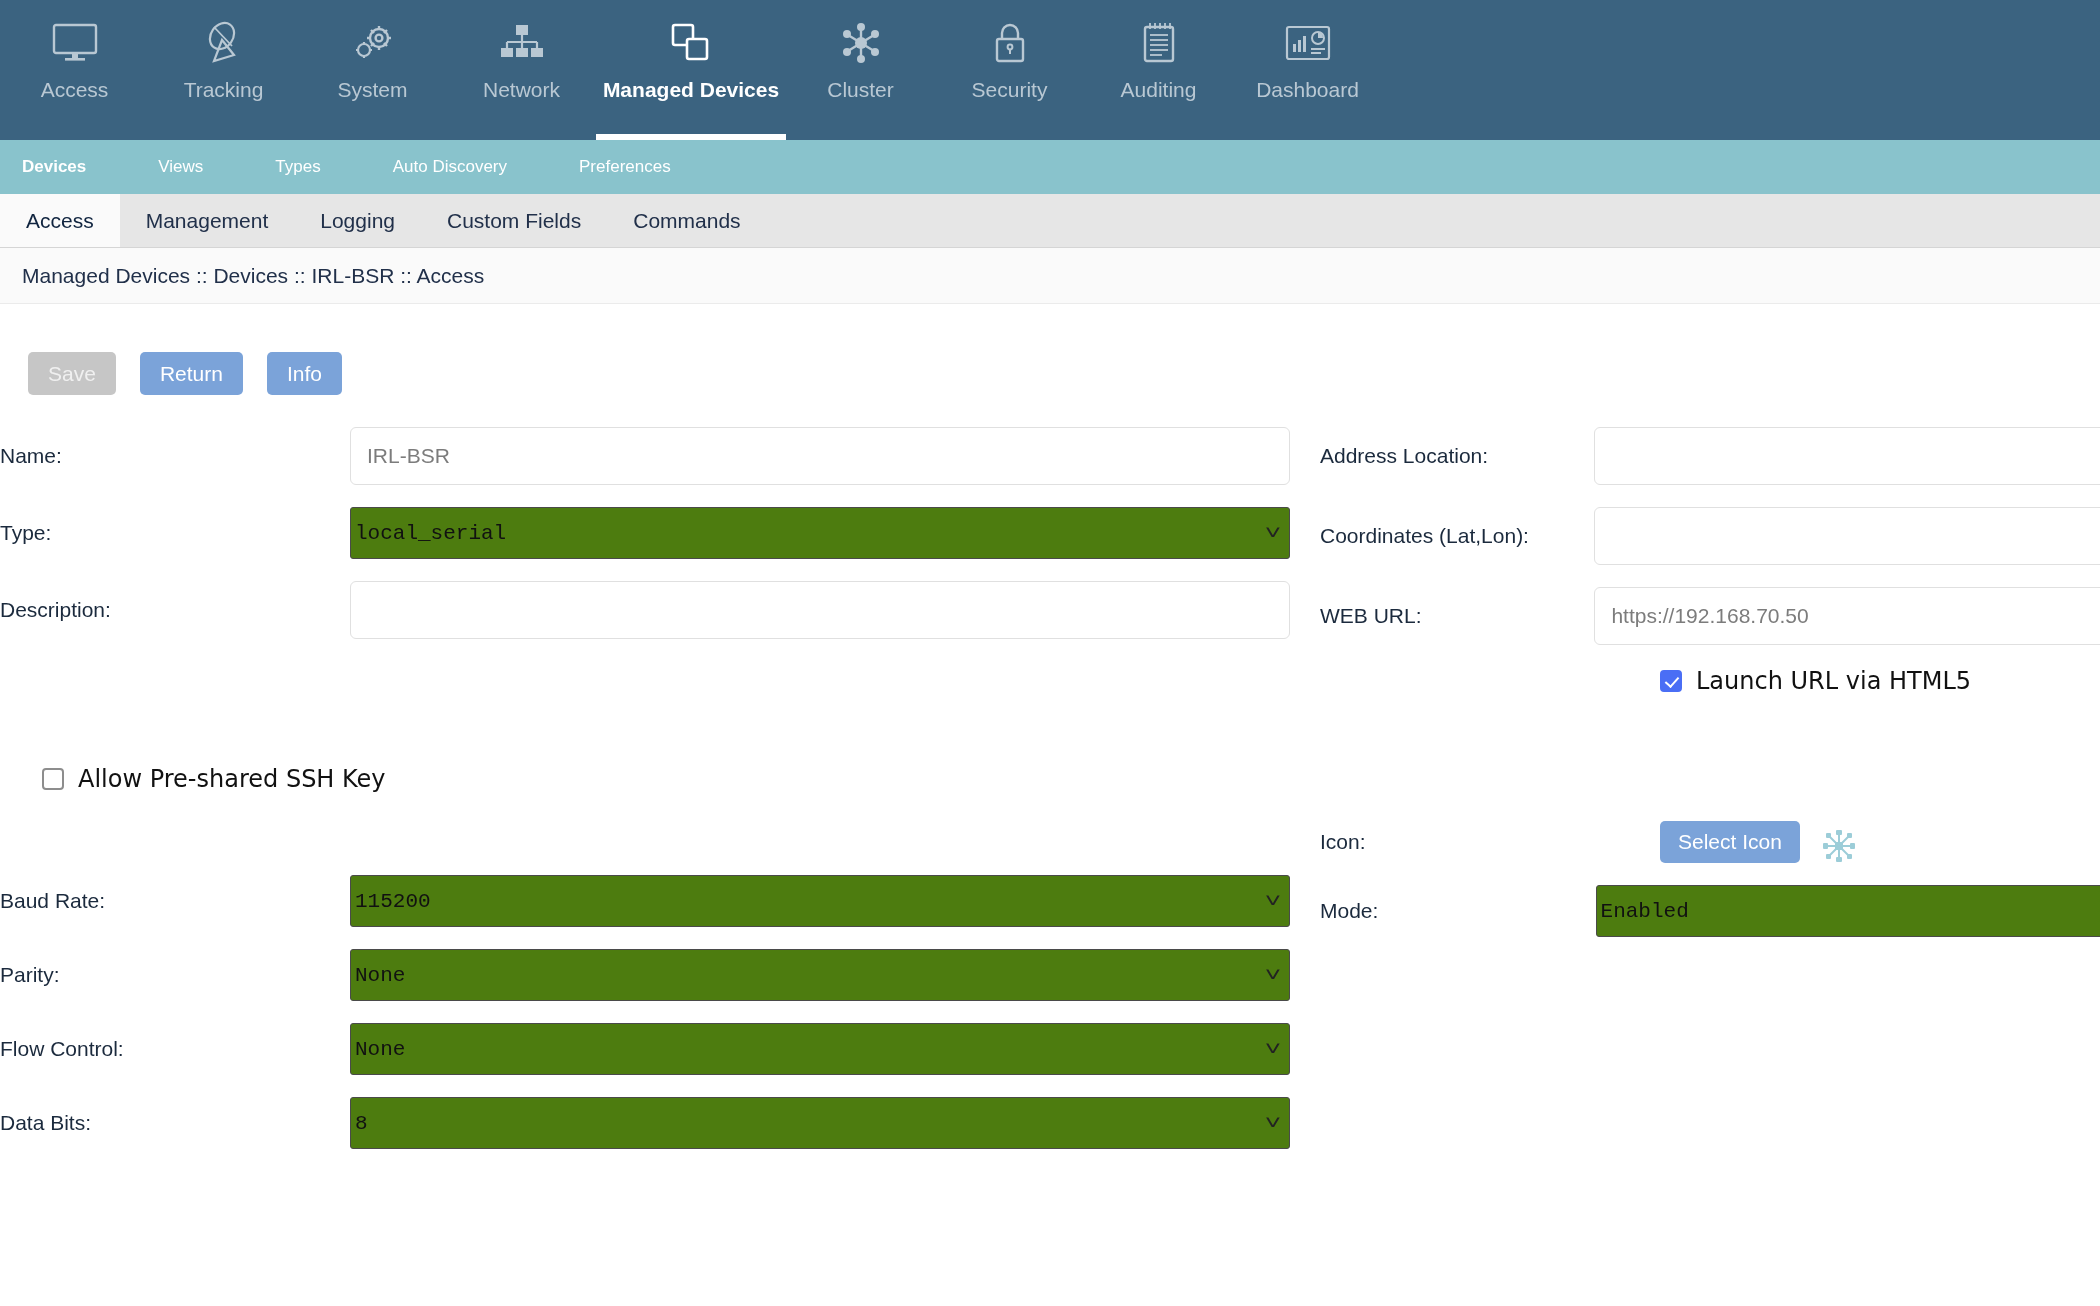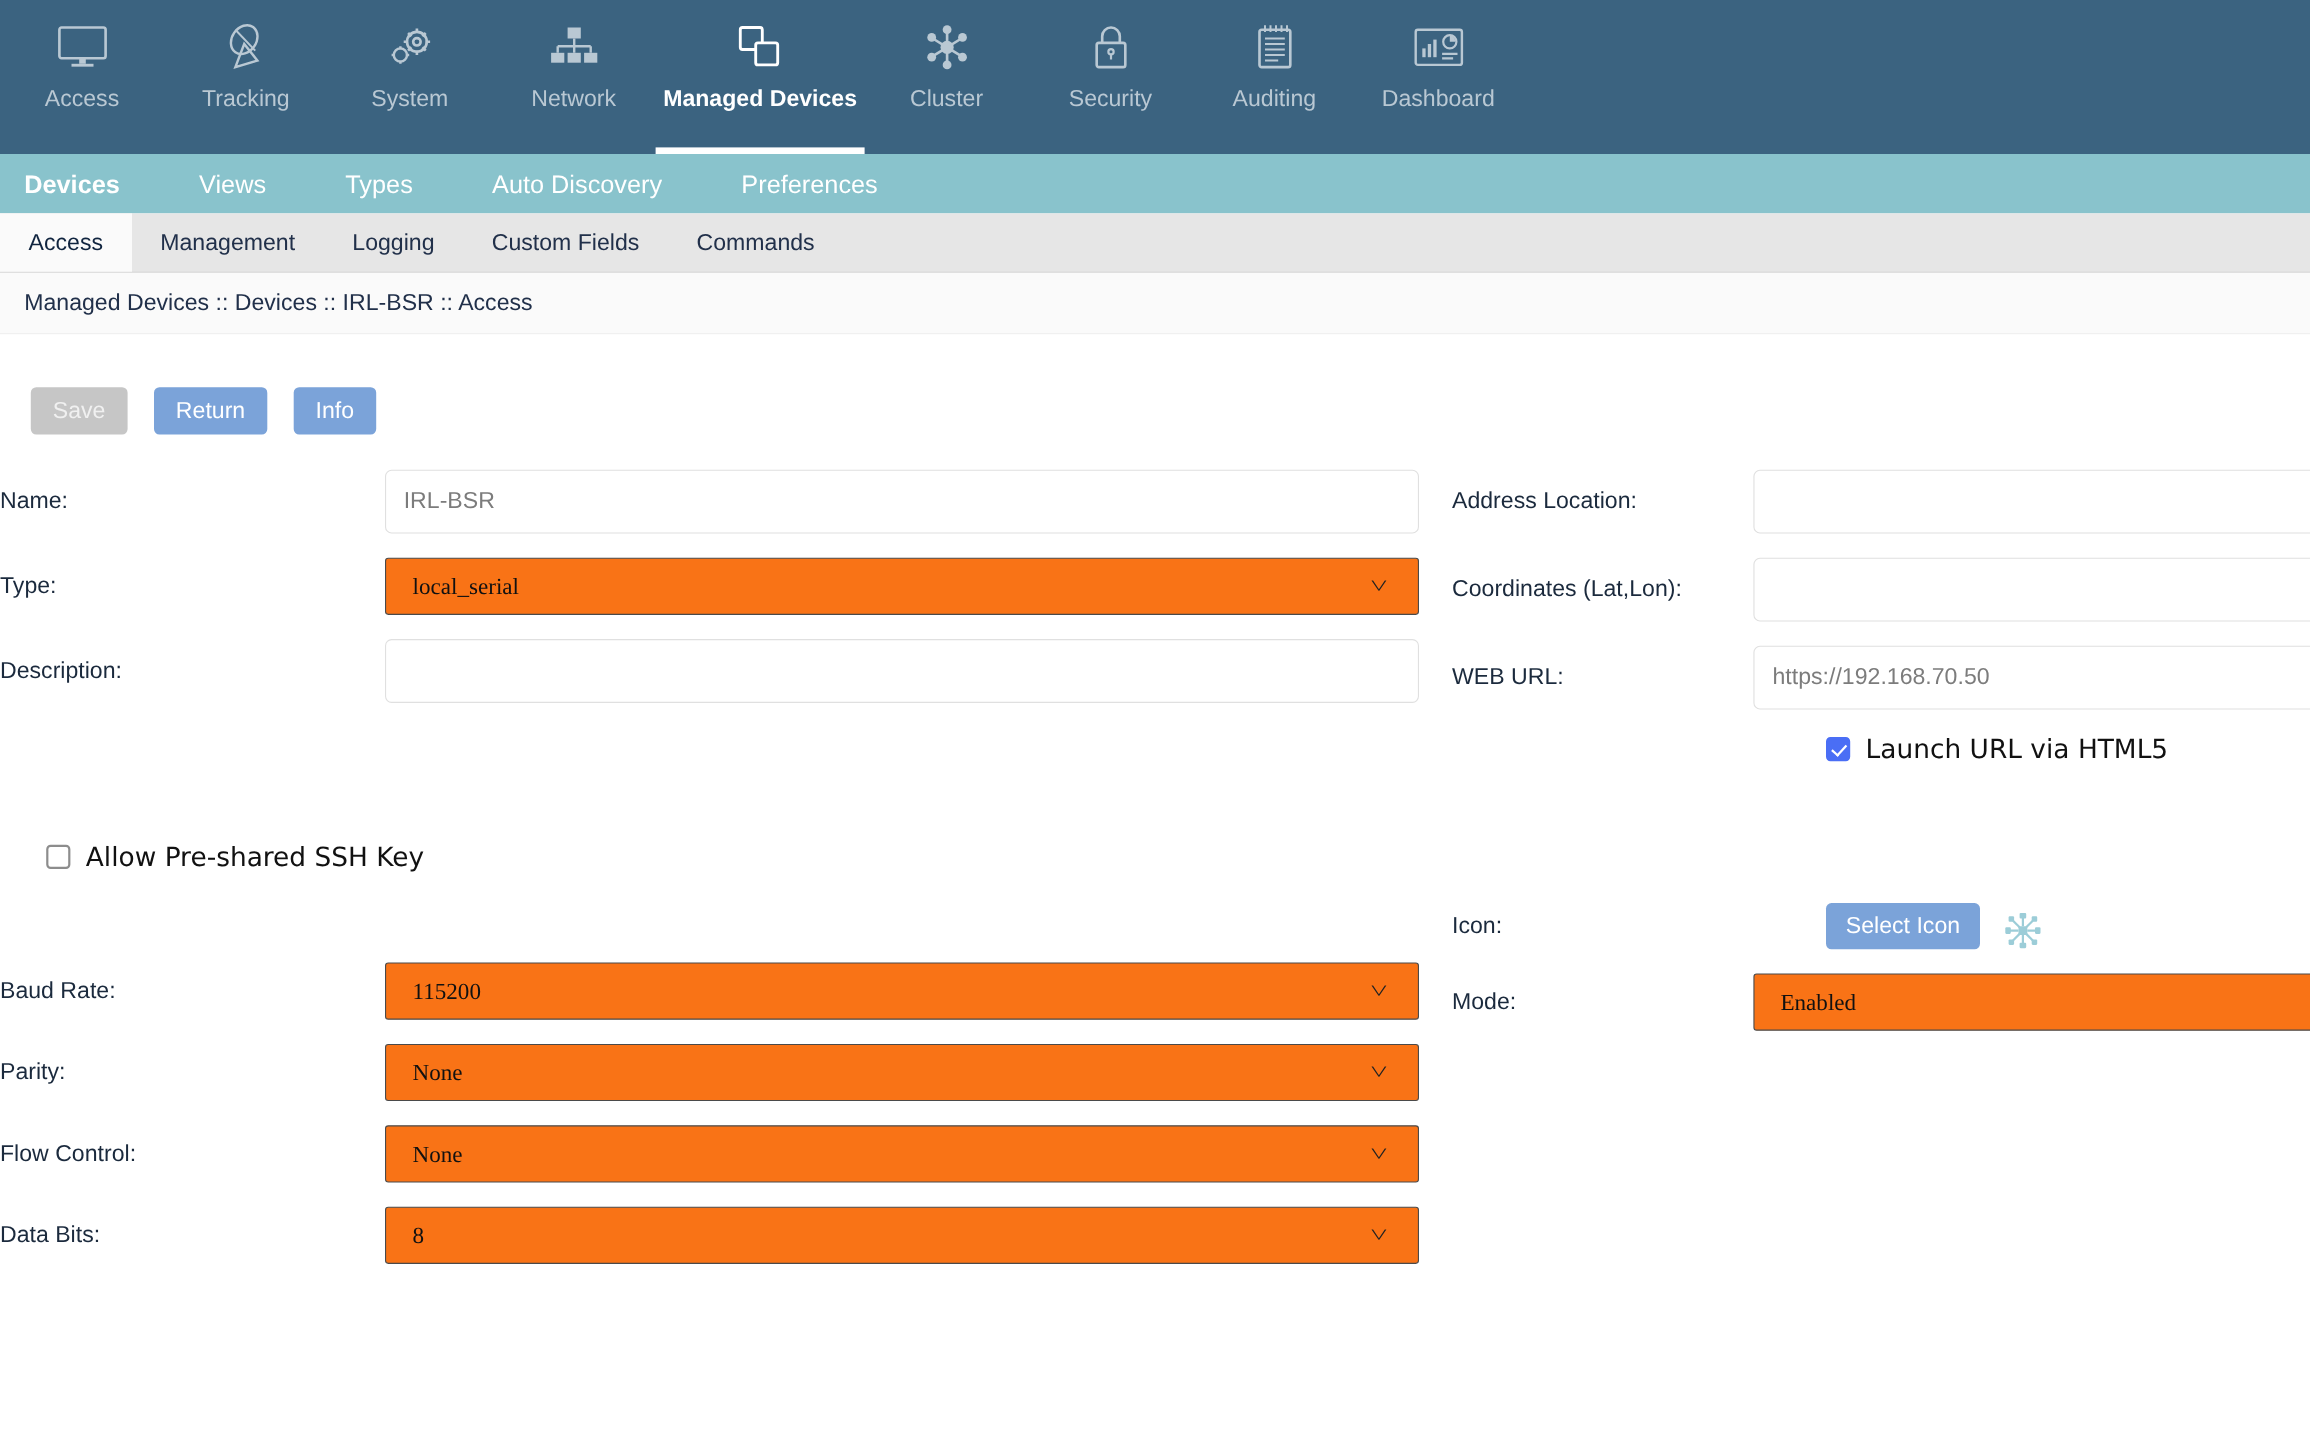--- a/index.html
+++ b/index.html
@@ -57,21 +57,21 @@
   
   .subnav {
     height: 54px;
     background: #89c3cc;
     display: flex;
     align-items: center;
     padding-left: 22px;
   }
   .subnav-item {
     color: #ffffff;
-    font-size: 23px;
+    font-size: 17px;
     padding: 0 30px 0 0;
     margin-right: 42px;
     cursor: pointer;
     white-space: nowrap;
   }
   .subnav-item.active { font-weight: 600; }
 
   
   .tabrow {
     height: 54px;
@@ -173,28 +173,28 @@
     display: flex;
     align-items: center;
     font-family: "Liberation Sans", sans-serif;
   }
 
   .sel {
     width: 940px;
     height: 52px;
     border: 1px solid #4a4a4a;
     border-radius: 3px;
-    background: #f97316;
+    background: #4d7c0f;
     font-size: 21px;
     color: #111111;
-    padding: 0 24px;
+    padding: 0 4px;
     display: flex;
     align-items: center;
     justify-content: space-between;
-    font-family: Liberation Serif, serif;
+    font-family: Liberation Mono, monospace;
     cursor: pointer;
   }
   .sel .chev {
     font-size: 20px;
     color: #222222;
     transform: scaleX(1.4);
     margin-right: 6px;
   }
 
   

